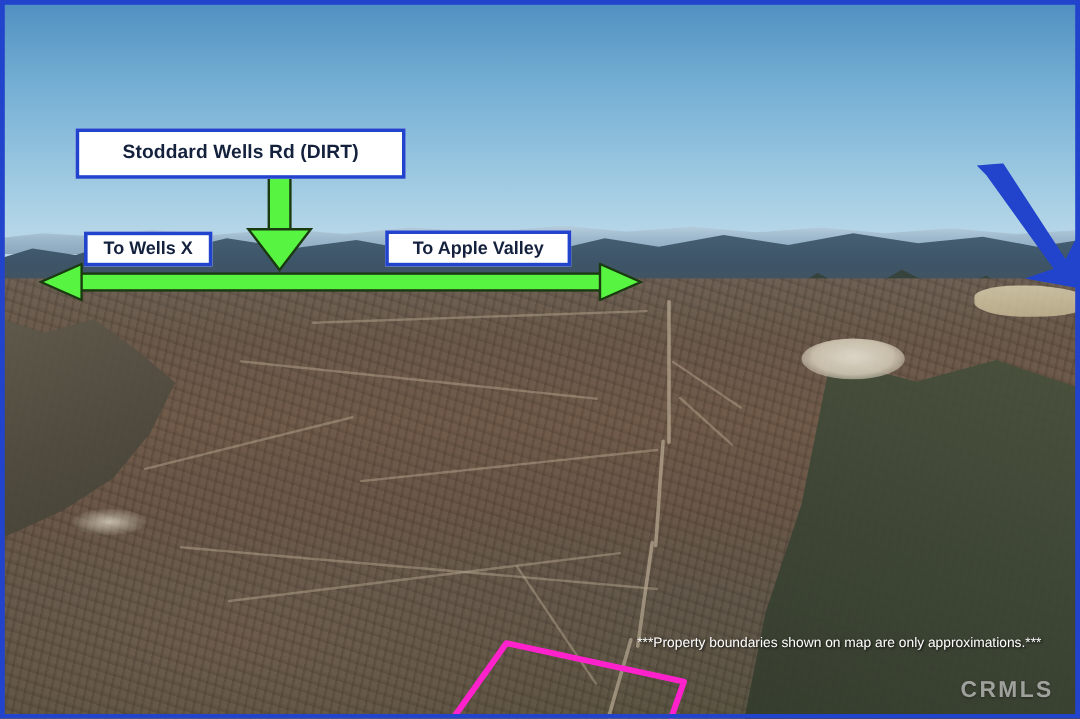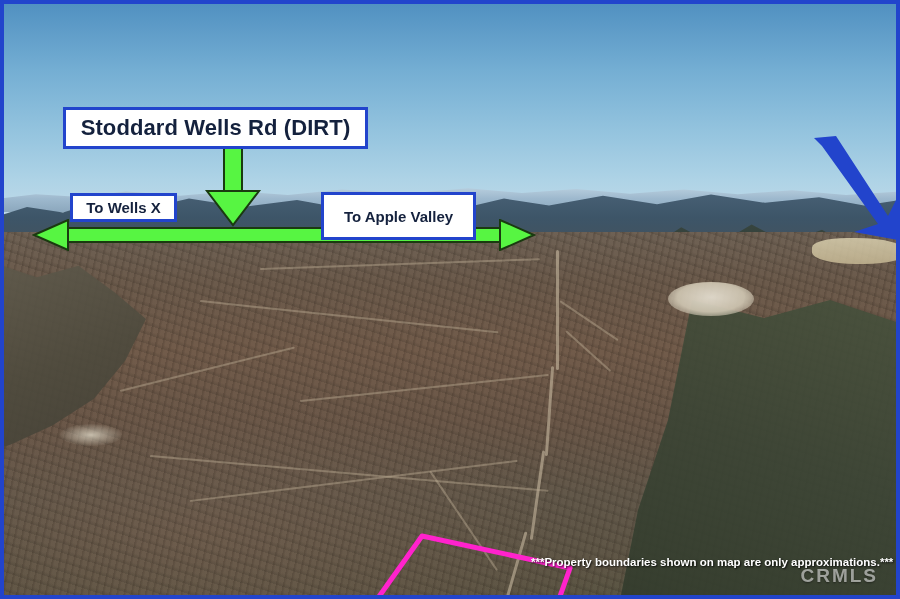--- a/index.html
+++ b/index.html
@@ -174,37 +174,37 @@
     font-weight: bold;
     display: flex;
     align-items: center;
     justify-content: center;
     box-sizing: border-box;
     white-space: nowrap;
   }
   #label-stoddard {
     left: 63px;
     top: 107px;
-    width: 305px;
+    width: 275px;
     height: 42px;
-    font-size: 22px;
+    font-size: 16px;
     letter-spacing: 0.1px;
   }
   #label-slash-x {
     left: 70px;
     top: 193px;
     width: 107px;
     height: 29px;
     font-size: 15px;
   }
   #label-apple-valley-road {
     left: 321px;
     top: 192px;
     width: 155px;
-    height: 48px;
+    height: 30px;
     font-size: 15px;
   }
 
   .title-text {
     position: absolute;
     left: 626px;
     top: 78px;
     font-size: 34px;
     font-weight: bold;
     font-style: italic;
@@ -240,23 +240,23 @@
     position: absolute;
     left: 808px;
     top: 136px;
     width: 96px;
     height: 110px;
   }
 
   .disclaimer {
     position: absolute;
     left: 531px;
-    top: 556px;
+    top: 530px;
     font-size: 11.5px;
-    font-weight: bold;
+    font-weight: normal;
     color: #ffffff;
     text-shadow: 1px 1px 2px rgba(0,0,0,0.85);
     white-space: nowrap;
   }
 
   .watermark {
     position: absolute;
     right: 22px;
     bottom: 12px;
     font-size: 19px;

